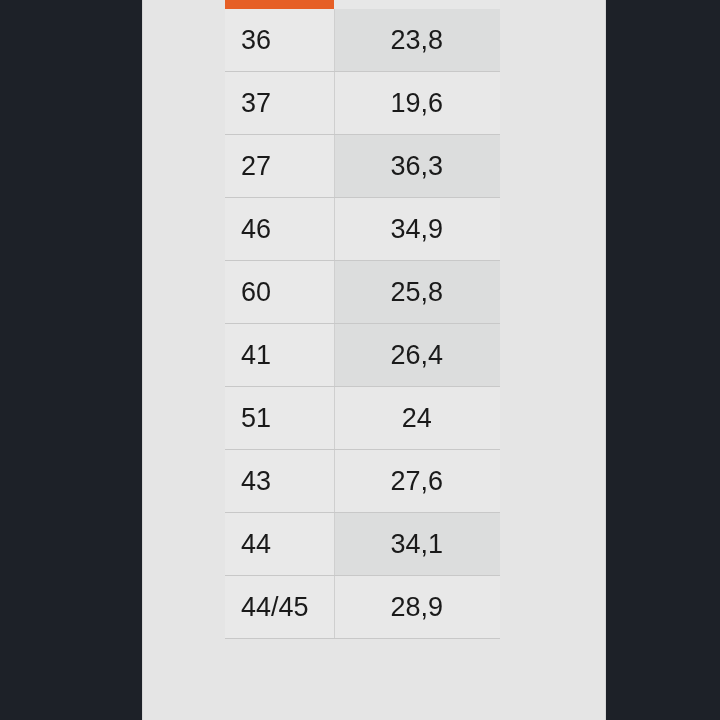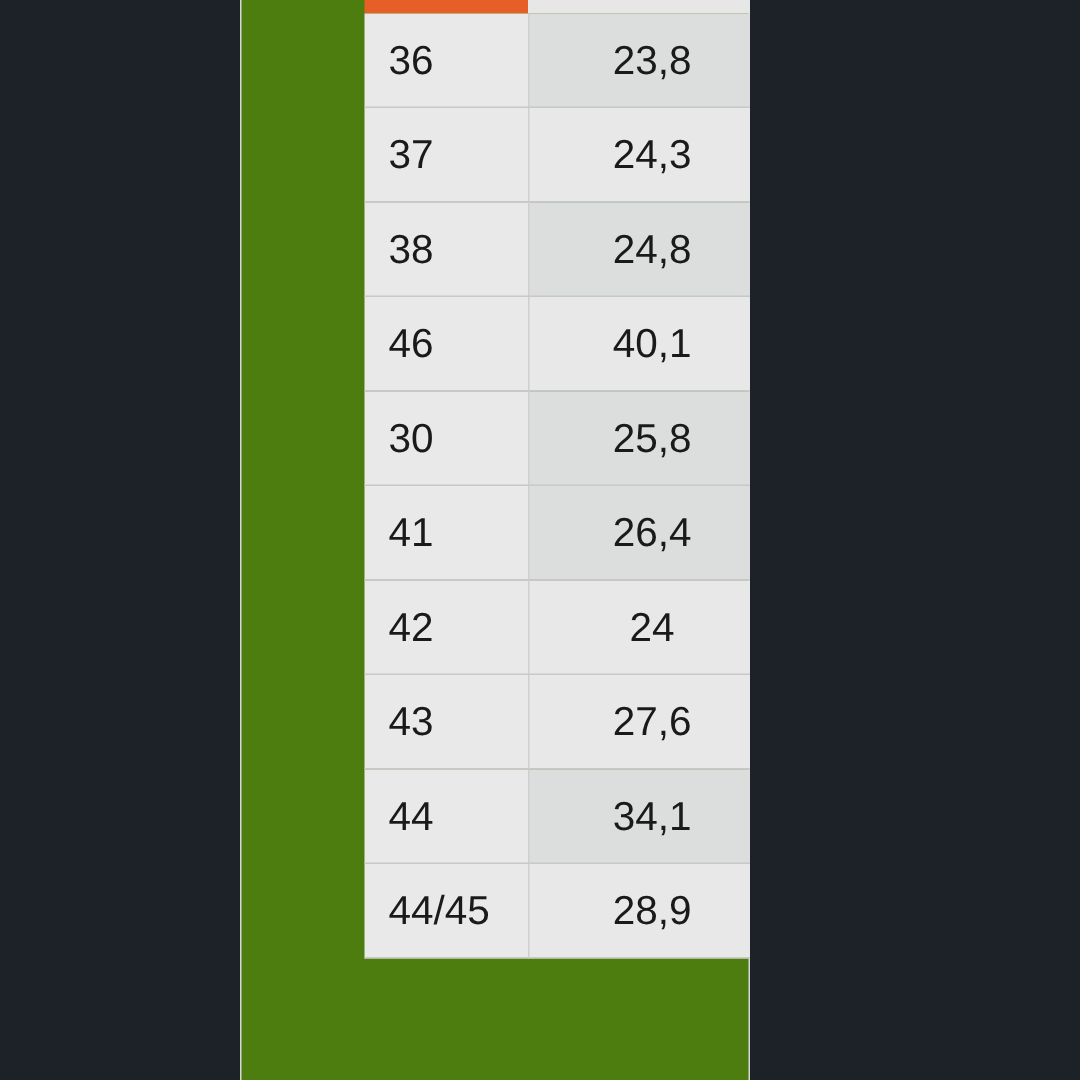--- a/index.html
+++ b/index.html
@@ -16,25 +16,25 @@
     position: relative;
     width: 720px;
     height: 720px;
     background: #1d2128;
     overflow: hidden;
   }
 
   
   #page {
     position: absolute;
-    left: 160px;
+    left: 142px;
     top: 0;
-    width: 340px;
+    width: 464px;
     height: 720px;
-    background: #4d7c0f;
+    background: #e5e5e5;
     box-shadow: inset 1px 0 0 #d6d6d6, inset -1px 0 0 #d6d6d6;
     overflow: hidden;
   }
 
   
   #size-table {
     position: absolute;
     left: 83px;   
     top: 0;
     width: 275px; 
@@ -112,40 +112,40 @@
         <tr class="header-row">
           <td class="header-cell-size"></td>
           <td class="header-cell-length"></td>
         </tr>
       <tr class="data-row">
             <td class="cell-size">36</td>
             <td class="cell-length shade-dark">23,8</td>
           </tr>
           <tr class="data-row">
             <td class="cell-size">37</td>
-            <td class="cell-length shade-light">24,3</td>
+            <td class="cell-length shade-light">19,6</td>
           </tr>
           <tr class="data-row">
-            <td class="cell-size">38</td>
-            <td class="cell-length shade-dark">24,8</td>
+            <td class="cell-size">27</td>
+            <td class="cell-length shade-dark">36,3</td>
           </tr>
           <tr class="data-row">
             <td class="cell-size">46</td>
-            <td class="cell-length shade-light">40,1</td>
+            <td class="cell-length shade-light">34,9</td>
           </tr>
           <tr class="data-row">
-            <td class="cell-size">30</td>
+            <td class="cell-size">60</td>
             <td class="cell-length shade-dark">25,8</td>
           </tr>
           <tr class="data-row">
             <td class="cell-size">41</td>
             <td class="cell-length shade-dark">26,4</td>
           </tr>
           <tr class="data-row">
-            <td class="cell-size">42</td>
+            <td class="cell-size">51</td>
             <td class="cell-length shade-light">24</td>
           </tr>
           <tr class="data-row">
             <td class="cell-size">43</td>
             <td class="cell-length shade-light">27,6</td>
           </tr>
           <tr class="data-row">
             <td class="cell-size">44</td>
             <td class="cell-length shade-dark">34,1</td>
           </tr>

